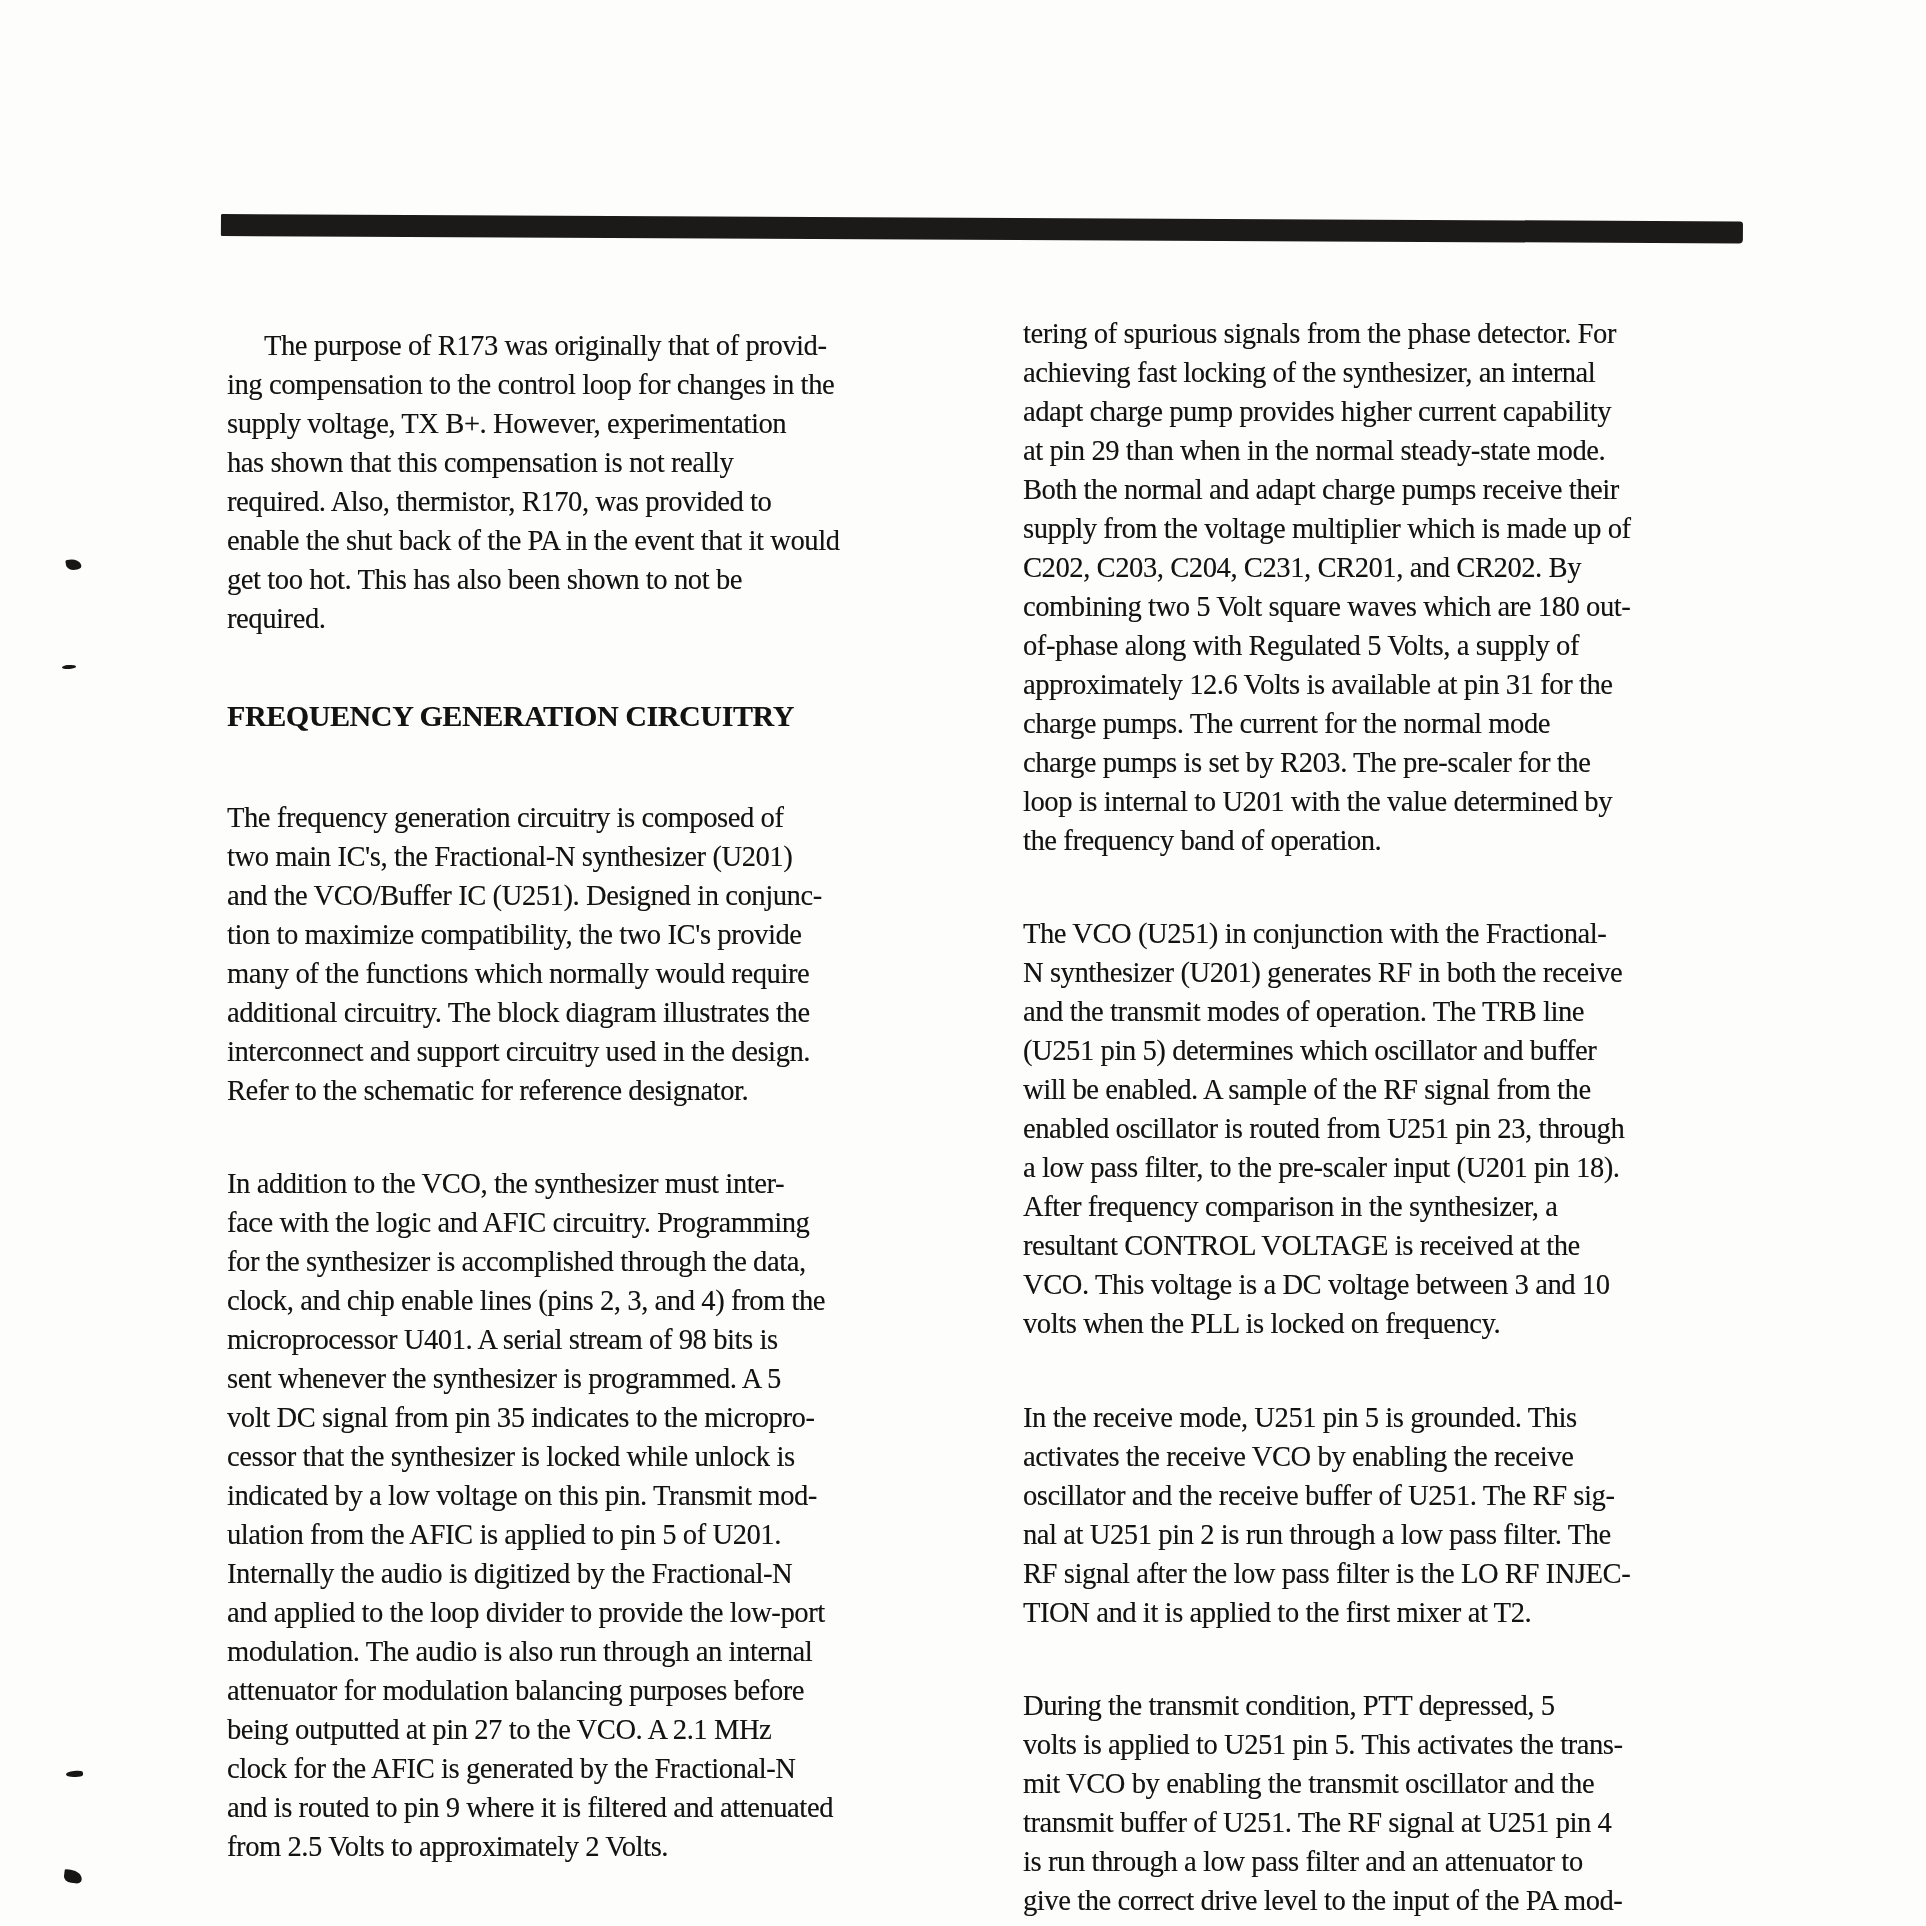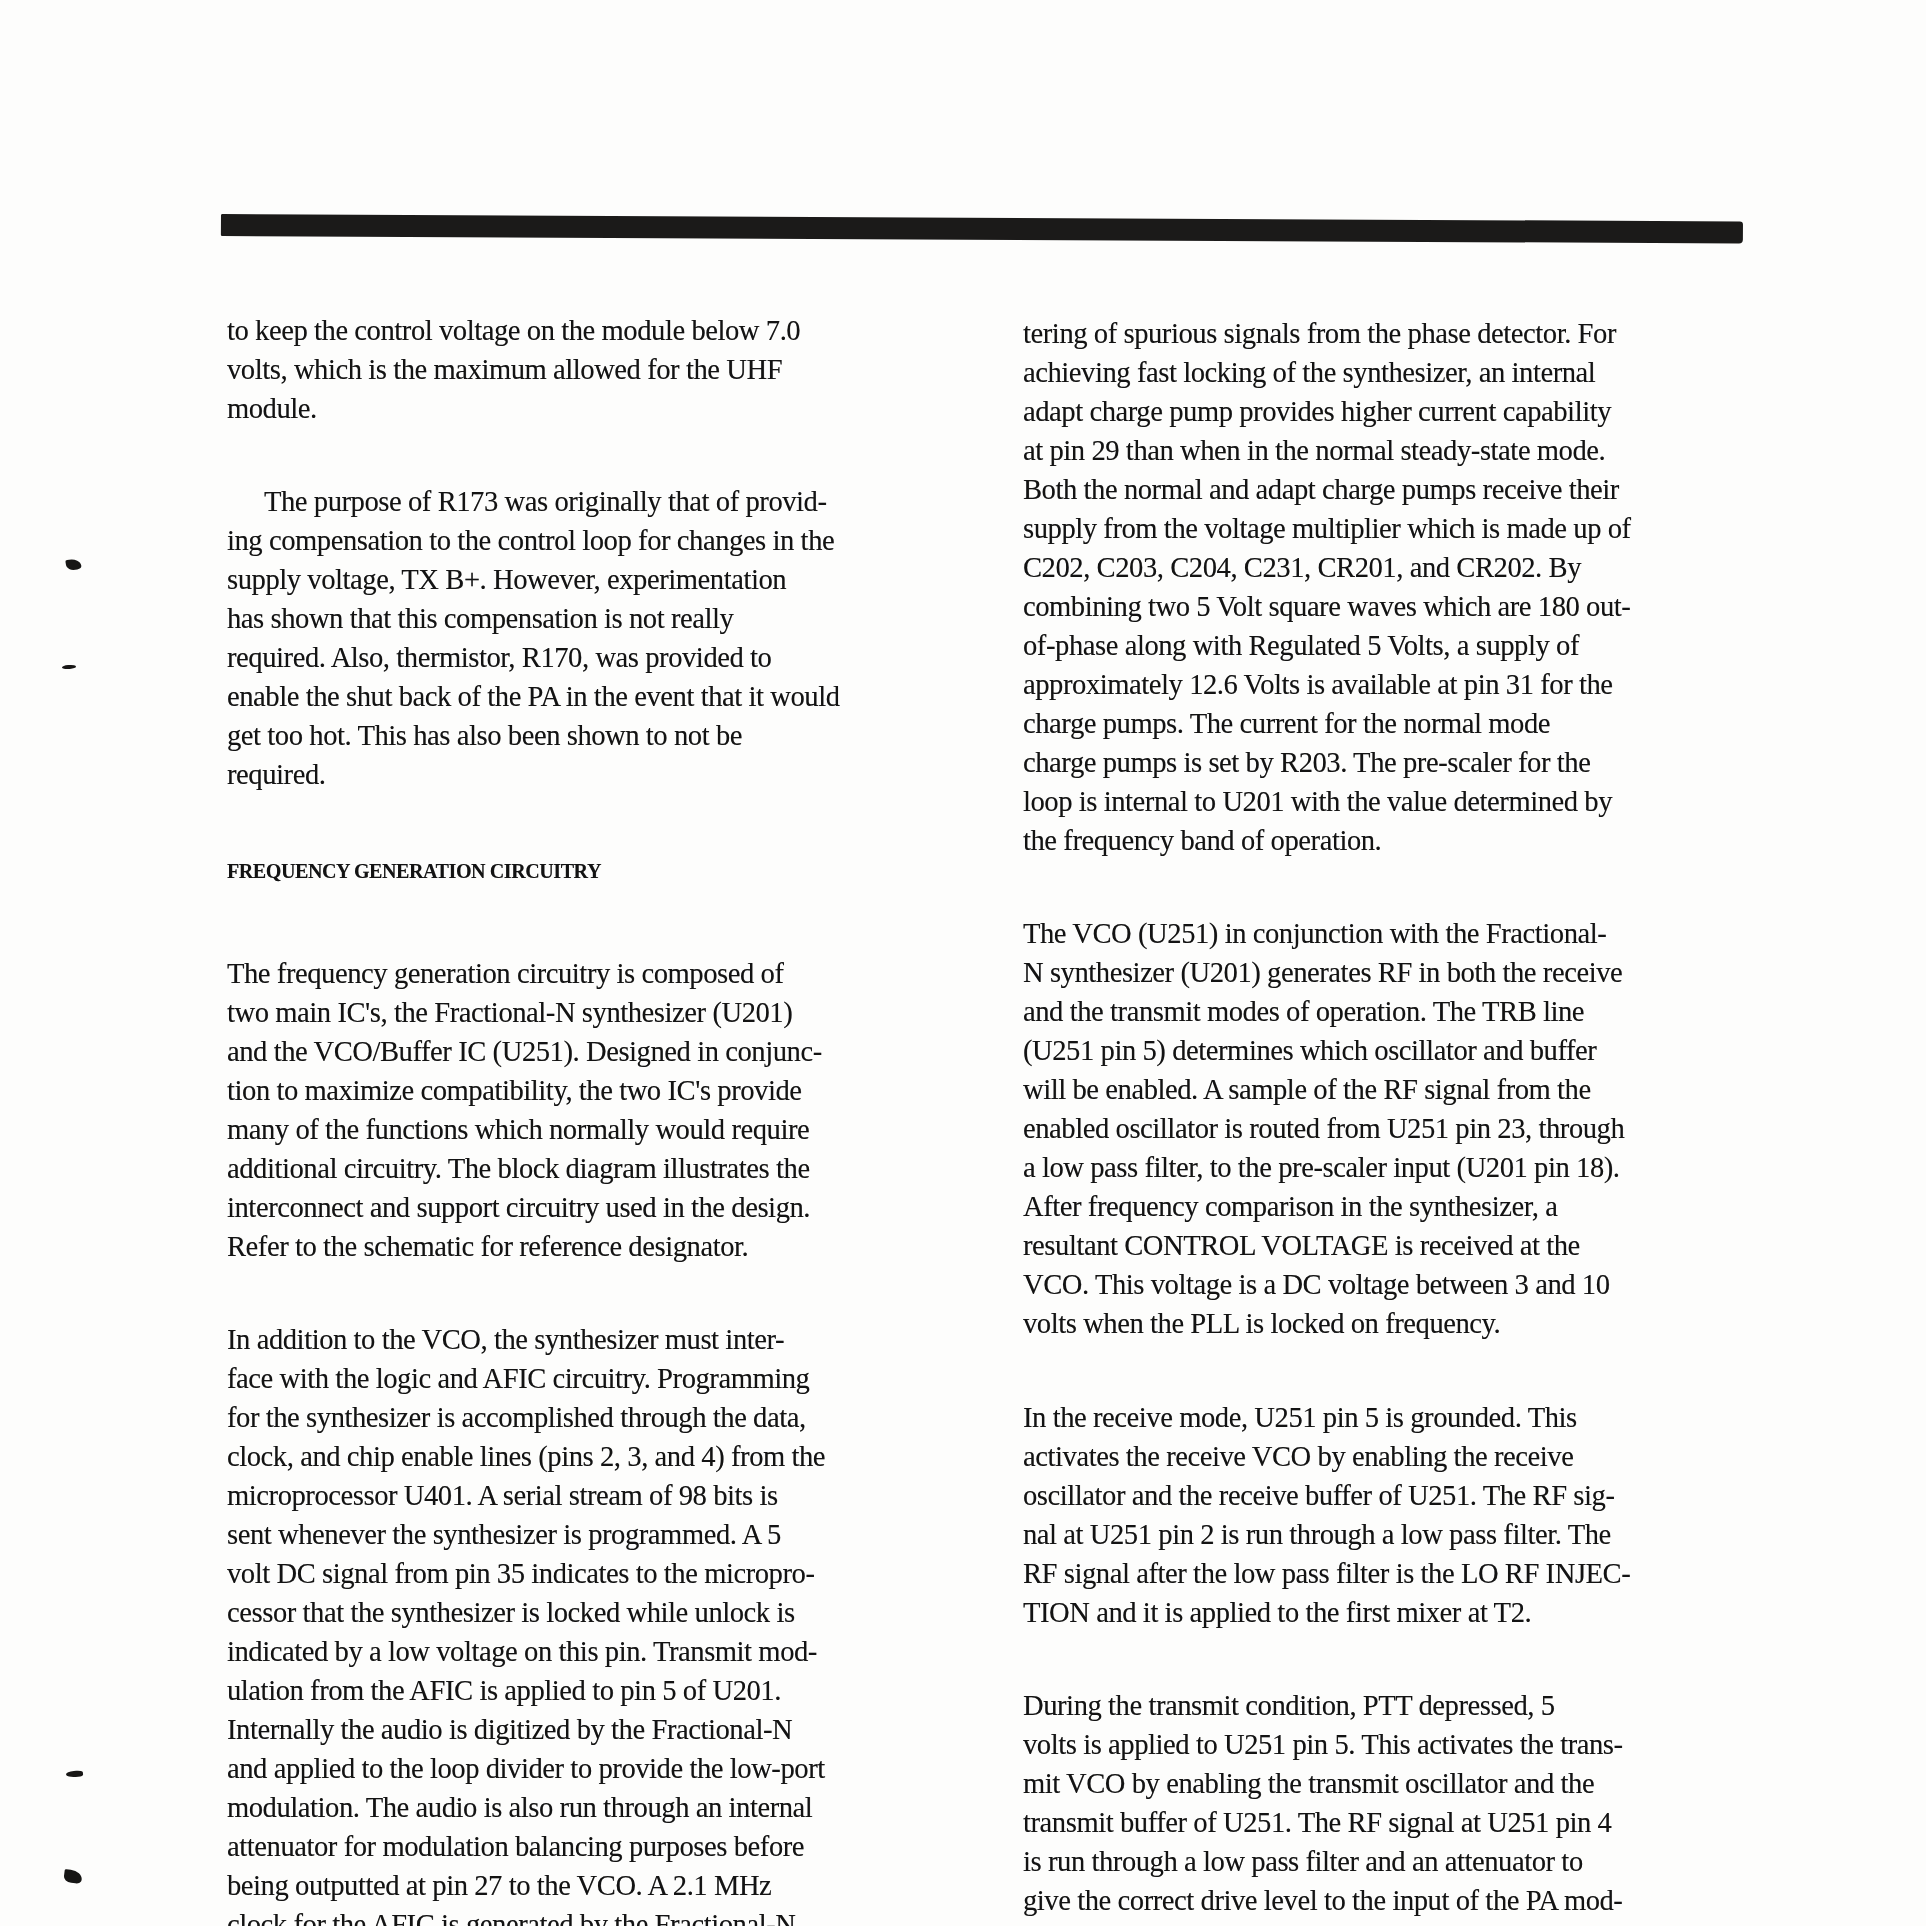--- a/index.html
+++ b/index.html
@@ -41,21 +41,21 @@
     margin: 15.4px 0 0 0;
     text-indent: 37px;
   }
   .col p.first, .col p.noindent {
     text-indent: 0;
   }
   .col p.first {
     margin-top: 0;
   }
   .col h2 {
-    font-size: 20px;
+    font-size: 30px;
     font-weight: bold;
     letter-spacing: -0.4px;
     margin: 18.5px 0 8.5px 0;
     white-space: pre-line;
   }
   .ink {
     position: absolute;
     background: #171615;
   }
   .ink-1 { left: 66px; top: 559px; width: 15.4px; height: 10.8px; border-radius: 15% 85% 35% 65%; transform: rotate(-9deg); }
@@ -69,23 +69,20 @@
 <div class="page">
 
   <div class="top-rule"></div>
 
   <div class="ink ink-1"></div>
   <div class="ink ink-2"></div>
   <div class="ink ink-3"></div>
   <div class="ink ink-4"></div>
 
   <div class="col col-left">
-    <p class="first noindent">to keep the control voltage on the module below 7.0
-volts, which is the maximum allowed for the UHF
-module.</p>
     <p>The purpose of R173 was originally that of provid-
 ing compensation to the control loop for changes in the
 supply voltage, TX B+.  However, experimentation
 has shown that this compensation is not really
 required.  Also, thermistor, R170, was provided to
 enable the shut back of the PA in the event that it would
 get too hot. This has also been shown to not be
 required.</p>
     <h2>FREQUENCY GENERATION CIRCUITRY</h2>
     <p class="noindent">The frequency generation circuitry is composed of

